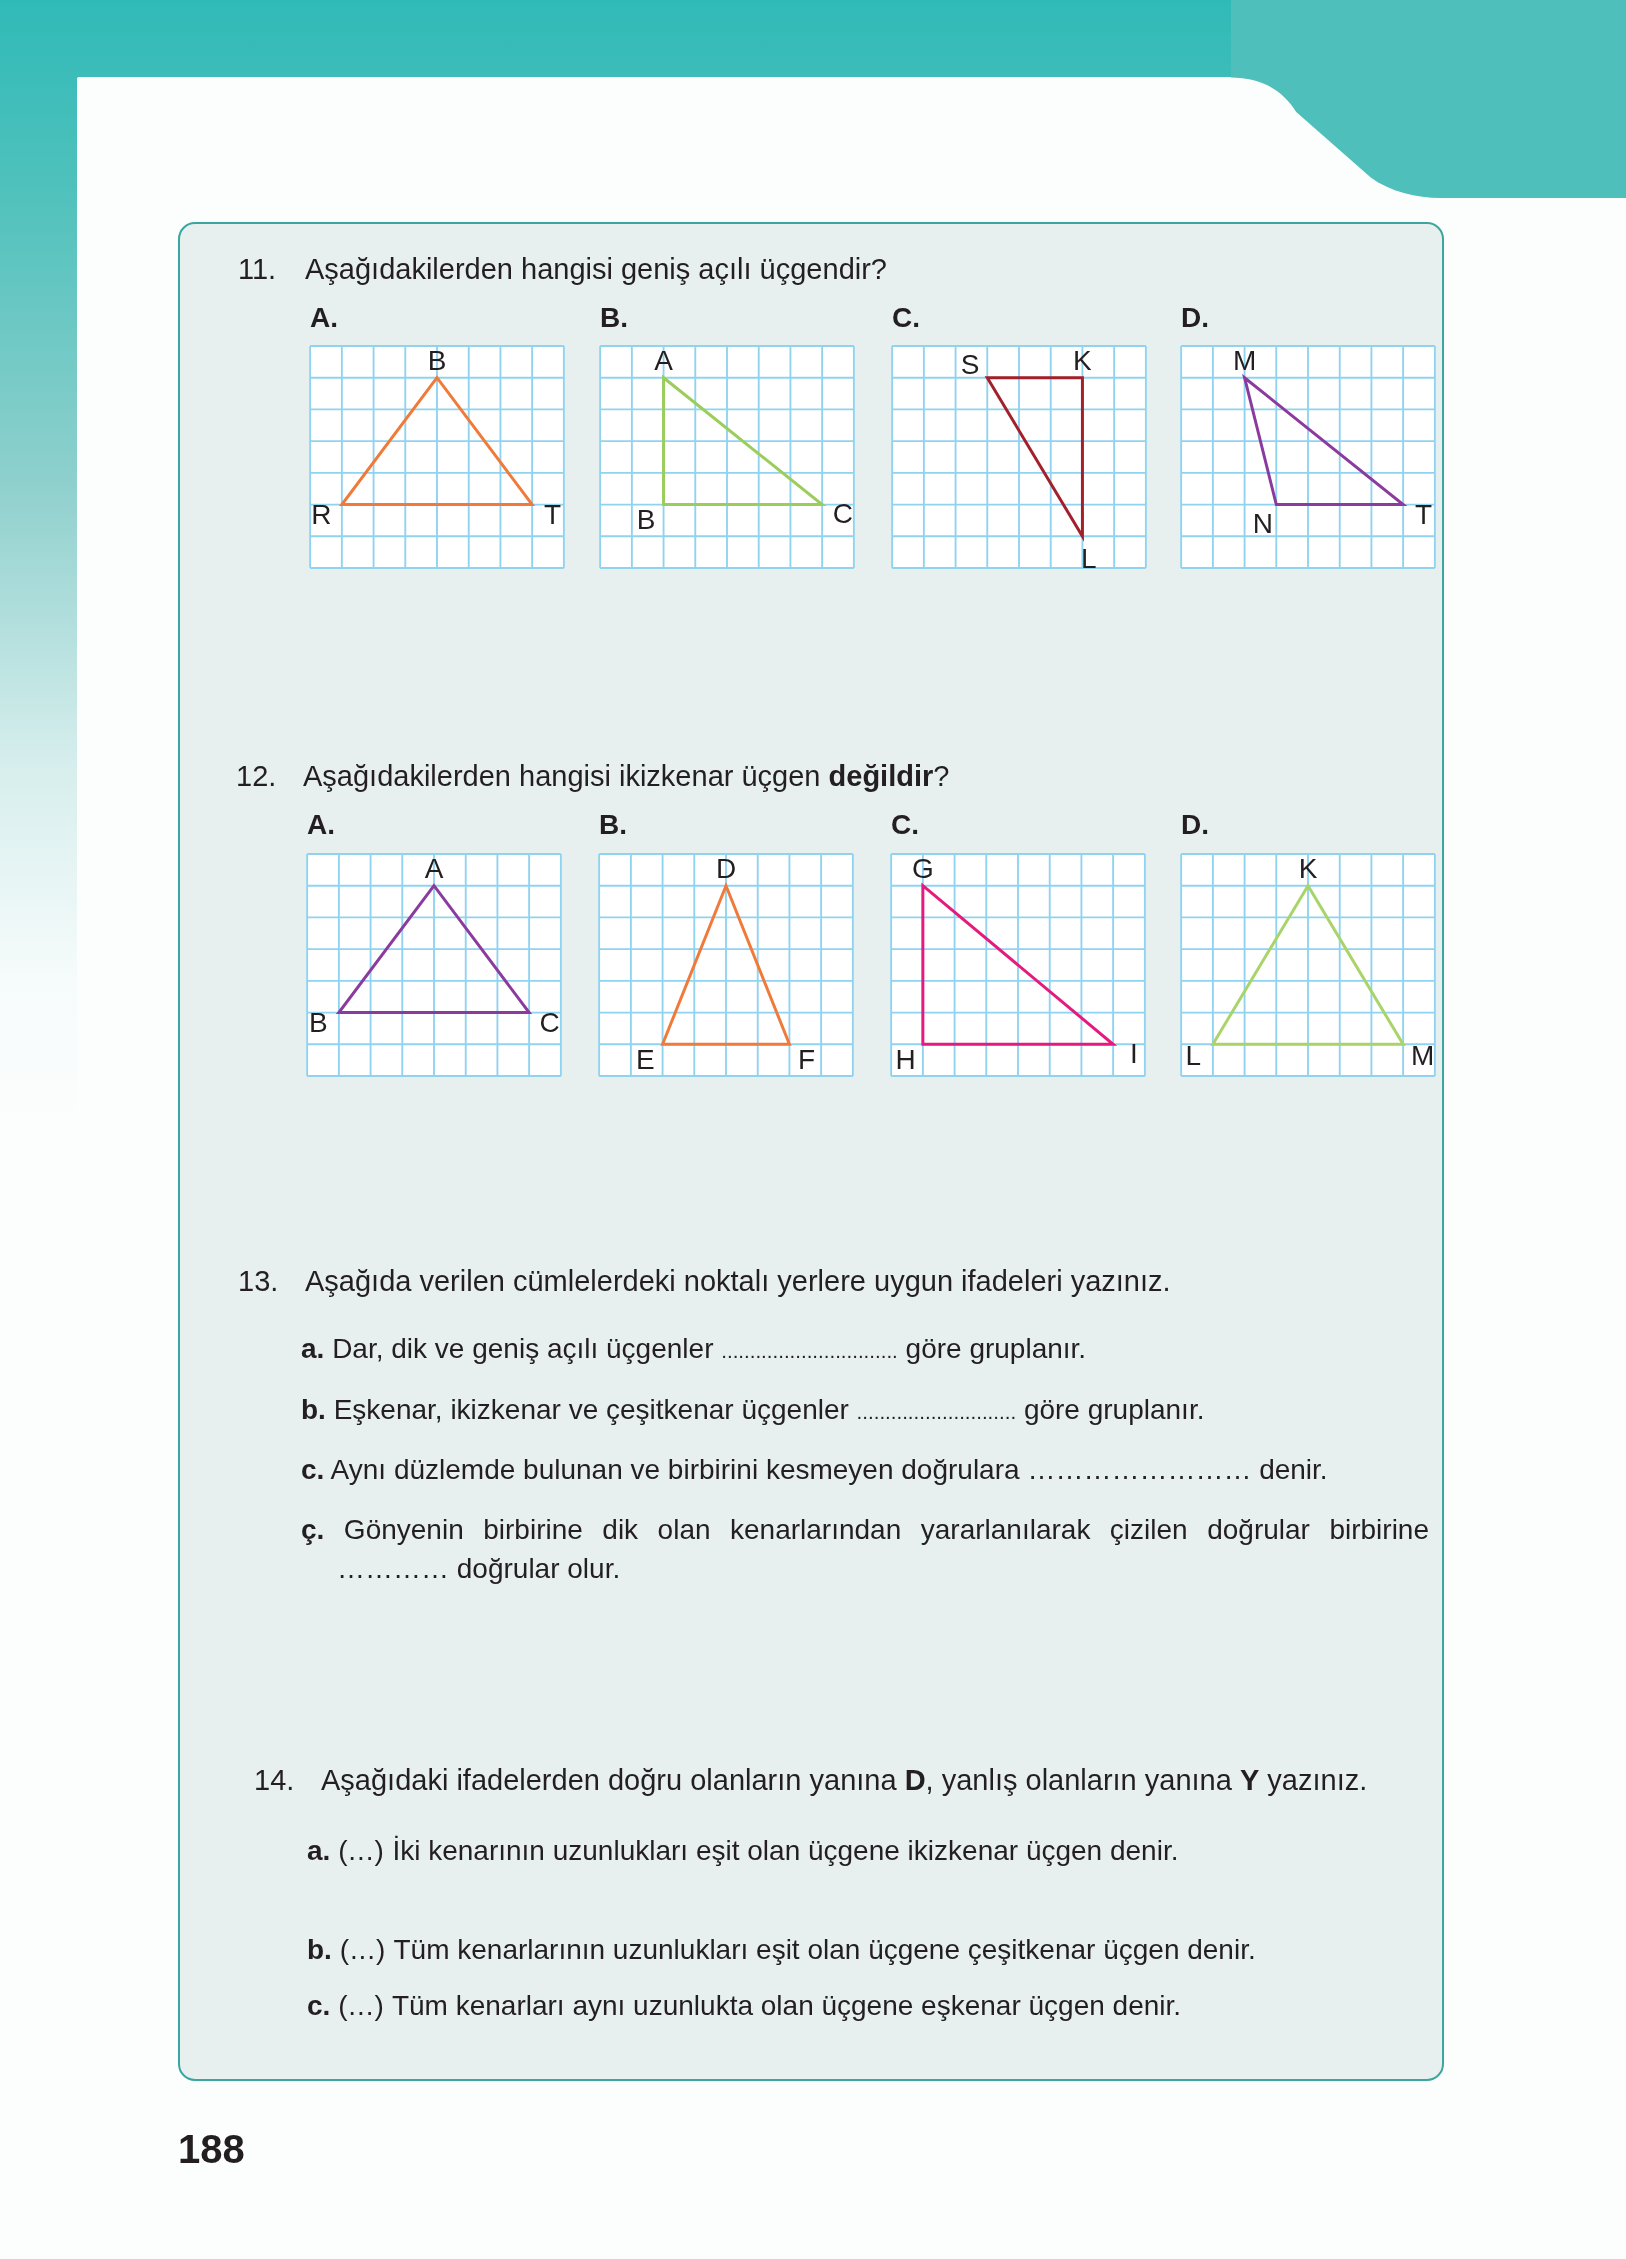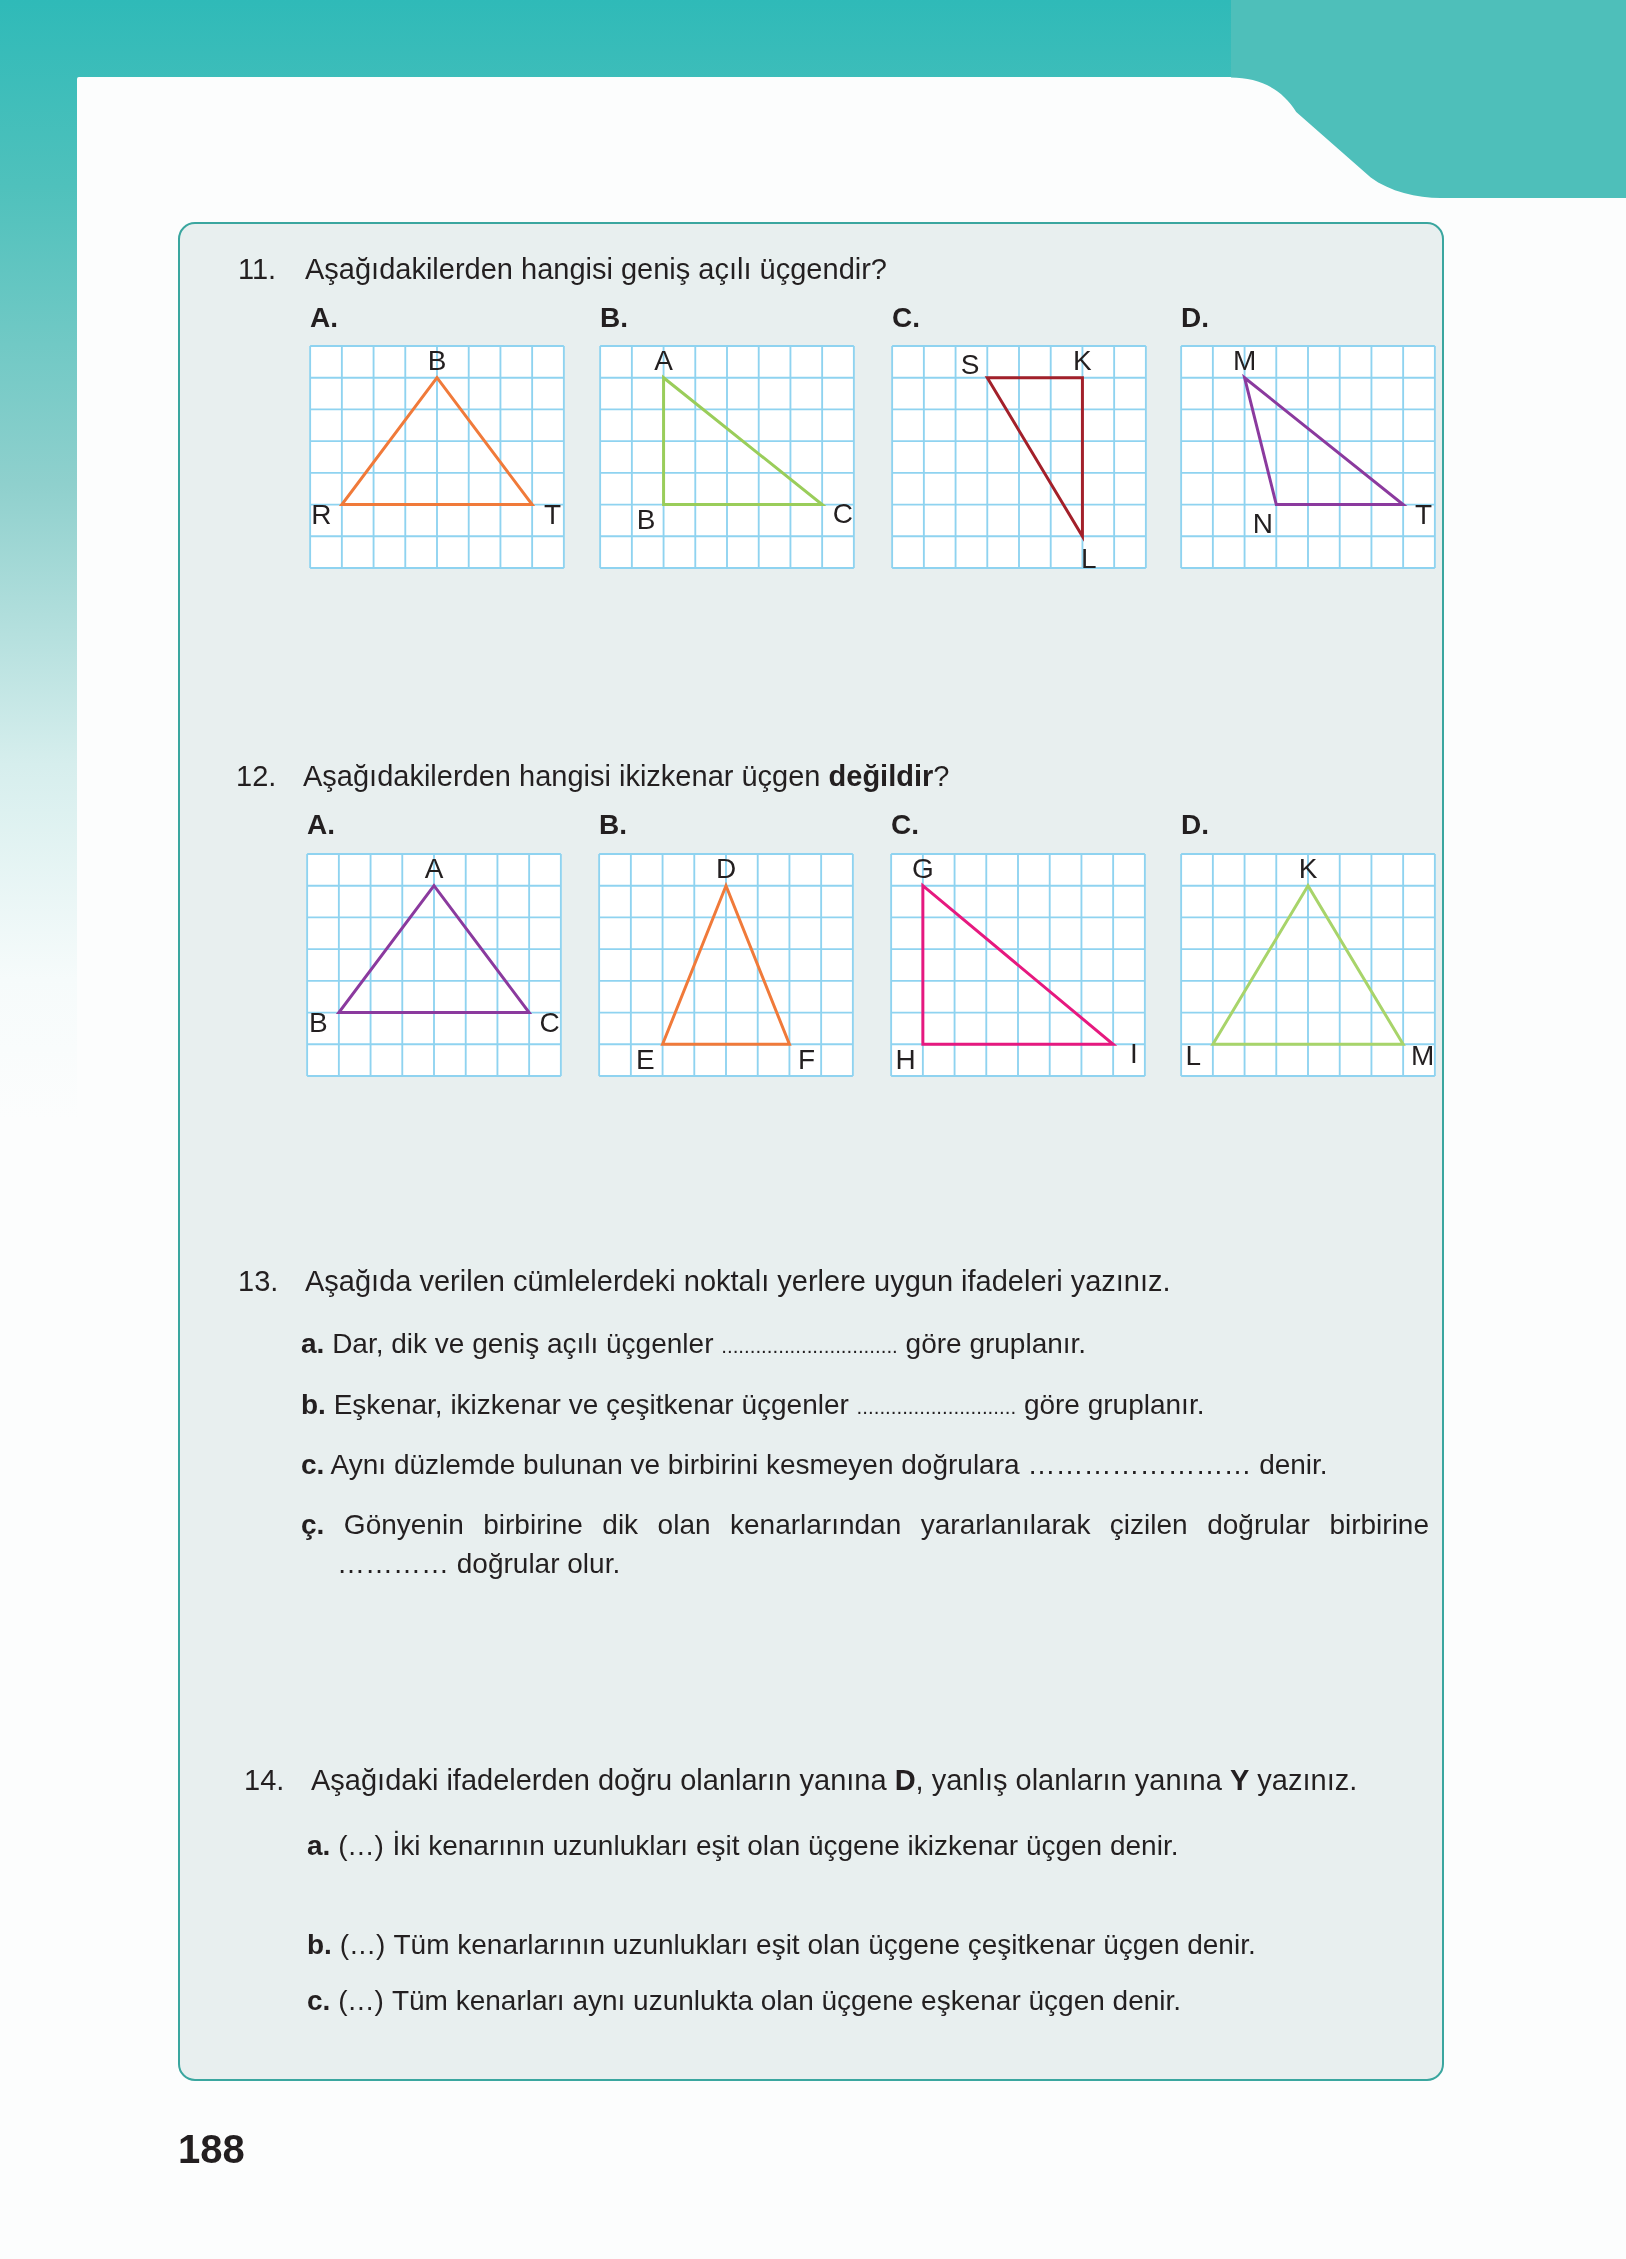--- a/index.html
+++ b/index.html
@@ -7,21 +7,21 @@
   .bg-top{position:absolute;left:0;top:0;width:1627px;height:2260px;
     background:linear-gradient(180deg,#2fbab8 0px,#4fc1bc 186px,#8fd0cd 485px,#d6eeed 764px,#f6fbfb 979px,#fcfdfd 1119px);}
   .page-white{position:absolute;left:77px;top:77px;width:1585px;height:2237px;background:#fcfdfd;border-top-left-radius:1.9px;}
   .corner-shape{position:absolute;left:1231px;top:0;width:396px;height:198px;}
   .card{position:absolute;left:178px;top:222px;width:1266px;height:1859px;background:#e8efef;border:2.8px solid #3aa69f;border-radius:17px;box-sizing:border-box;}
   .q-title{position:absolute;font-size:29px;line-height:34px;white-space:nowrap;}
   .q-num{font-weight:normal;display:inline-block;width:67px;}
   .opt-label{position:absolute;font-size:28px;font-weight:bold;}
   .grid-svg{position:absolute;overflow:visible;}
   .vlabel{font-family:"Liberation Sans",sans-serif;font-size:30px;fill:#231f20;}
-  .line{position:absolute;font-size:28px;line-height:38px;white-space:nowrap;}
+  .line{position:absolute;font-size:28px;line-height:48px;white-space:nowrap;}
   .line b{font-weight:bold;}
   .page-num{position:absolute;left:178px;top:2127px;font-size:40px;font-weight:bold;font-family:"Liberation Sans",sans-serif;}
   .bracket{letter-spacing:0.9px;}
 </style>
 </head>
 <body>
 
 <div class="bg-top"></div>
 <div class="page-white"></div>
 <svg class="corner-shape" viewBox="0 0 425 212" preserveAspectRatio="none">
@@ -254,21 +254,21 @@
   <div class="line" style="left:121px;top:1222px;">
     <b>c.</b> <span>Aynı düzlemde bulunan ve birbirini kesmeyen doğrulara</span> <span>……………………</span> <span>denir.</span>
   </div>
   <div class="line" style="left:121px;top:1282px;width:1128px;text-align:justify;text-align-last:justify;">
     <b>ç.</b> <span>Gönyenin birbirine dik olan kenarlarından yararlanılarak çizilen doğrular birbirine</span>
   </div>
   <div class="line" style="left:157px;top:1321px;">
     <span>…………</span> <span>doğrular olur.</span>
   </div>
 
-  <div class="q-title" style="left:64px;top:1539px;">
+  <div class="q-title" style="left:74px;top:1539px;">
     <span class="q-num">14.</span><span>Aşağıdaki ifadelerden doğru olanların yanına </span><b>D</b><span>, yanlış olanların yanına </span><b>Y</b><span> yazınız.</span>
   </div>
   <div class="line" style="left:127px;top:1603px;">
     <b>a.</b> <span class="bracket">(...)</span> <span>İki kenarının uzunlukları eşit olan üçgene ikizkenar üçgen denir.</span>
   </div>
   <div class="line" style="left:127px;top:1667px;margin-top:35px;">
     <b>b.</b> <span class="bracket">(...)</span> <span>Tüm kenarlarının uzunlukları eşit olan üçgene çeşitkenar üçgen denir.</span>
   </div>
   <div class="line" style="left:127px;top:1730px;margin-top:28px;">
     <b>c.</b> <span class="bracket">(...)</span> <span>Tüm kenarları aynı uzunlukta olan üçgene eşkenar üçgen denir.</span>

